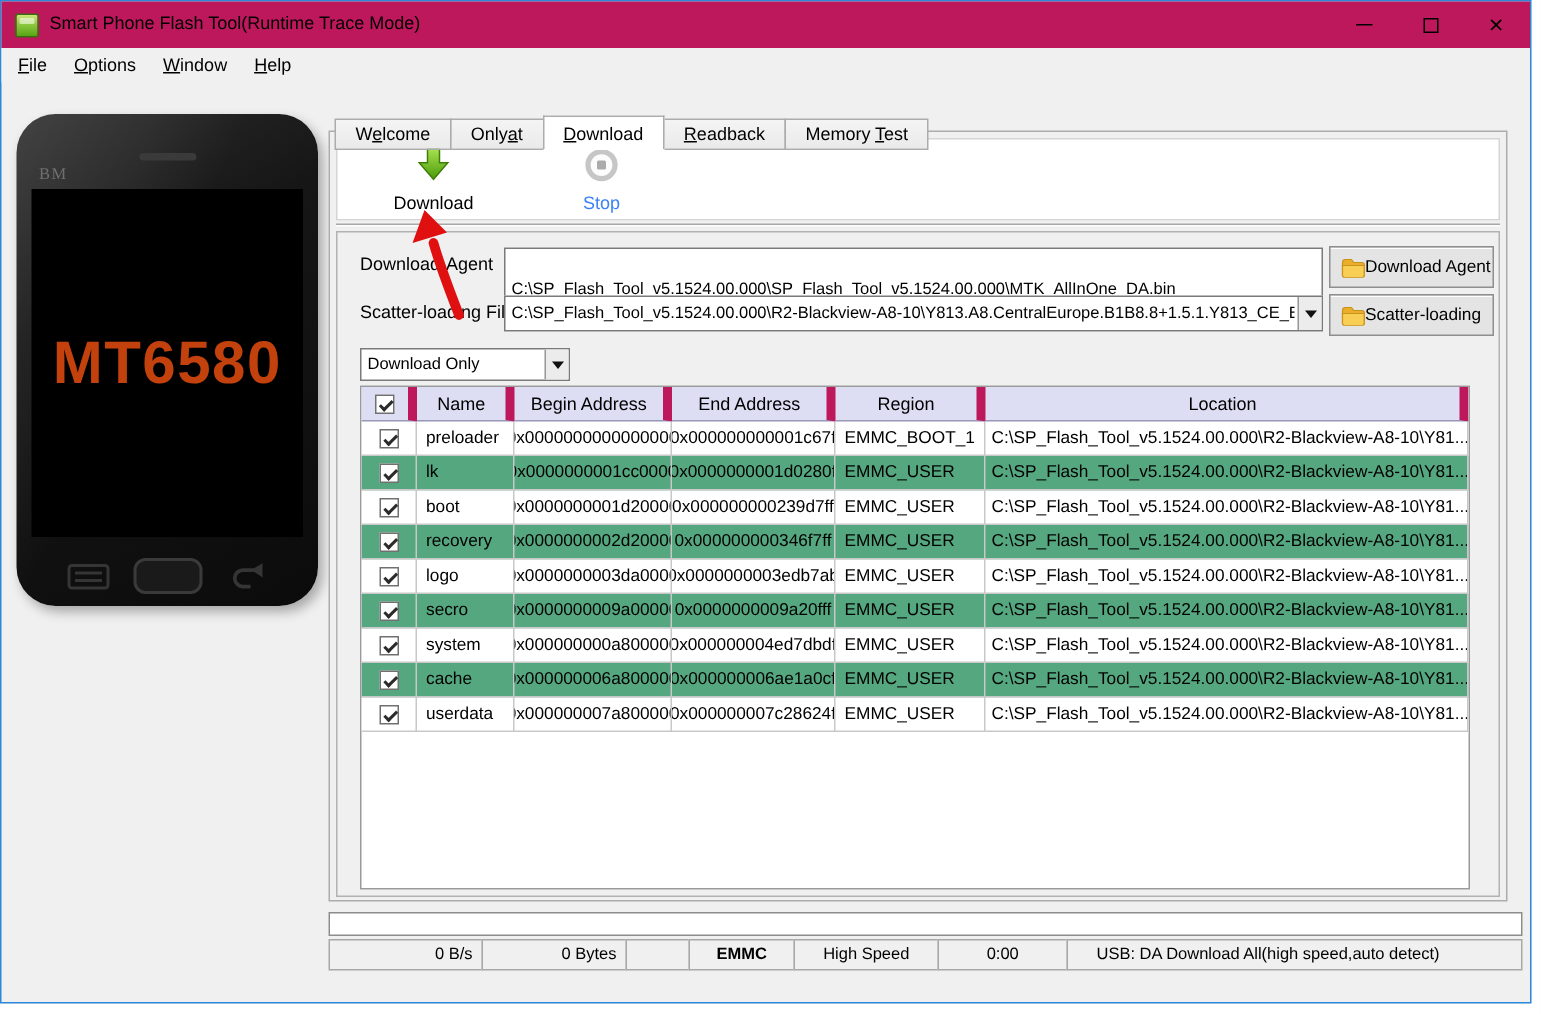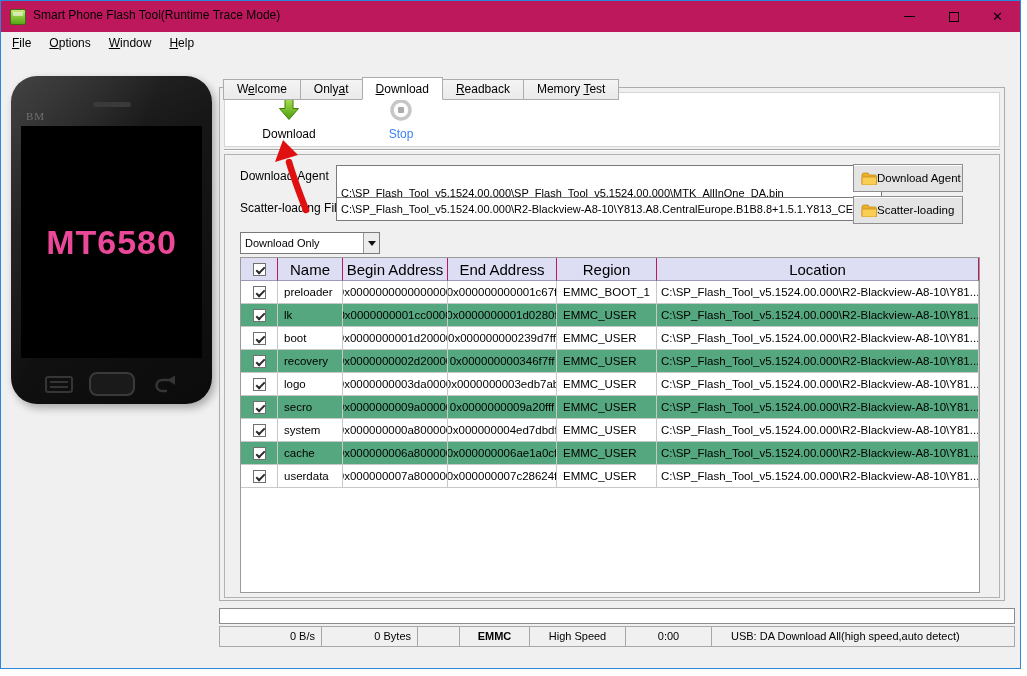--- a/index.html
+++ b/index.html
@@ -31,21 +31,21 @@
   .phone { position:absolute; left:10px; top:75px; width:201px; height:328px; border-radius:26px;
            background:linear-gradient(150deg,#2e2e2e 0%,#161616 35%,#0b0b0b 100%);
            box-shadow:3px 4px 8px rgba(0,0,0,.30); }
   .phone::before { content:''; position:absolute; inset:0; border-radius:26px;
            background:linear-gradient(115deg,rgba(255,255,255,.10) 0%,rgba(255,255,255,.05) 26%,rgba(255,255,255,0) 44%); }
   .phone-badge { position:absolute; left:15px; top:34px; font-family:"Liberation Serif","DejaVu Serif",serif;
            font-size:11px; color:#6F6F6F; letter-spacing:1px; }
   .phone-speaker { position:absolute; left:82px; top:26px; width:38px; height:5px; background:#3A3A3A; border-radius:3px; }
   .phone-screen { position:absolute; left:10px; top:50px; width:181px; height:232px; background:#000;
            display:flex; align-items:center; justify-content:center; }
-  .phone-chip { color:#ec4899; font-size:34px; font-weight:bold; letter-spacing:1px; }
+  .phone-chip { color:#c2410c; font-size:40px; font-weight:bold; letter-spacing:1px; }
   .phone-nav { position:absolute; left:0; right:0; top:294px; height:28px; display:flex; align-items:center; justify-content:space-between; padding:0 34px; }
   .nav-menu { width:28px; height:17px; border:2px solid #353535; border-radius:3px; position:relative; }
   .nav-menu::before { content:''; position:absolute; left:3px; right:3px; top:3px; height:2px; background:#353535; }
   .nav-menu::after  { content:''; position:absolute; left:3px; right:3px; top:8px; height:2px; background:#353535; }
   .nav-home { width:46px; height:24px; border:2px solid #3A3A3A; border-radius:8px; background:#1A1A1A; }
 
   
   .tabbar { position:absolute; left:222px; top:66px; height:35px; display:flex; z-index:3;margin-top:12px; }
   .tab { padding:0 13px; font-size:12px; line-height:19px; background:linear-gradient(#F4F4F4,#EAEAEA);
          border:1px solid #ACACAC; margin-right:-1px; height:21px; }
@@ -73,31 +73,31 @@
              font-size:11px; line-height:22px; padding:16px 4px; white-space:nowrap; overflow:hidden; }
   .tb-da { top:10px; }
   .combo { position:absolute; background:#fff; border:1px solid #7A7A7A; height:24px; font-size:11px; line-height:22px; }
   .combo .combo-text { position:absolute; left:4px; right:18px; top:0; bottom:0; white-space:nowrap; overflow:hidden; }
   .combo .combo-btn { position:absolute; right:0; top:0; bottom:0; width:16px; background:#ECECEC;
              border-left:1px solid #999; display:flex; align-items:center; justify-content:center; }
   .tri-down { width:0; height:0; border-left:4px solid transparent; border-right:4px solid transparent; border-top:5px solid #111; }
   .cb-scatter { left:111px; top:42px; width:546px; }
   .cb-mode { left:15px; top:77px; width:140px; height:22px; line-height:20px; }
 
-  .browse-btn { position:absolute; left:628px; width:110px; height:28px; background:#E4E4E4;
+  .browse-btn { position:absolute; left:661px; width:110px; height:28px; background:#E4E4E4;
              border:1px solid #8E8E8E; box-shadow:inset 0 1px 0 #fff; display:flex; align-items:center; gap:0;
              padding-left:7px; font-size:11.5px; }
   .bb-da { top:9px; }
   .bb-scatter { top:41px; }
 
   
   .parttable { position:absolute; left:15px; top:102px; width:740px; height:336px; background:#fff; border:1px solid #9A9A9A; overflow:hidden; }
   .thead { display:flex; height:23px; background:#DDDDF4; }
-  .thead .cell { border-right:1px solid #be185d; border-bottom:1px solid #9A9AB8; display:flex;
-                 align-items:center; justify-content:center; font-size:15px;text-align:center; }
+  .thead .cell { border-right:6px solid #be185d; border-bottom:1px solid #9A9AB8; display:flex;
+                 align-items:center; justify-content:center; font-size:12px;text-align:center; }
   .trow { display:flex; height:23px; background:#fff; }
   .trow.green { background:#55A77F; }
   .trow .cell { border-right:1px solid #C8C8C8; border-bottom:1px solid #C8C8C8; display:flex;
                 align-items:center; font-size:11.5px; white-space:nowrap; overflow:hidden; }
   .col-check { width:37px; justify-content:center; }
   .col-name { width:65px; padding-left:6px; }
   .col-begin { width:105px; justify-content:center; }
   .col-end { width:109px; justify-content:center; }
   .col-region { width:100px; padding-left:6px; }
   .col-loc { flex:1; padding-left:4px; }

